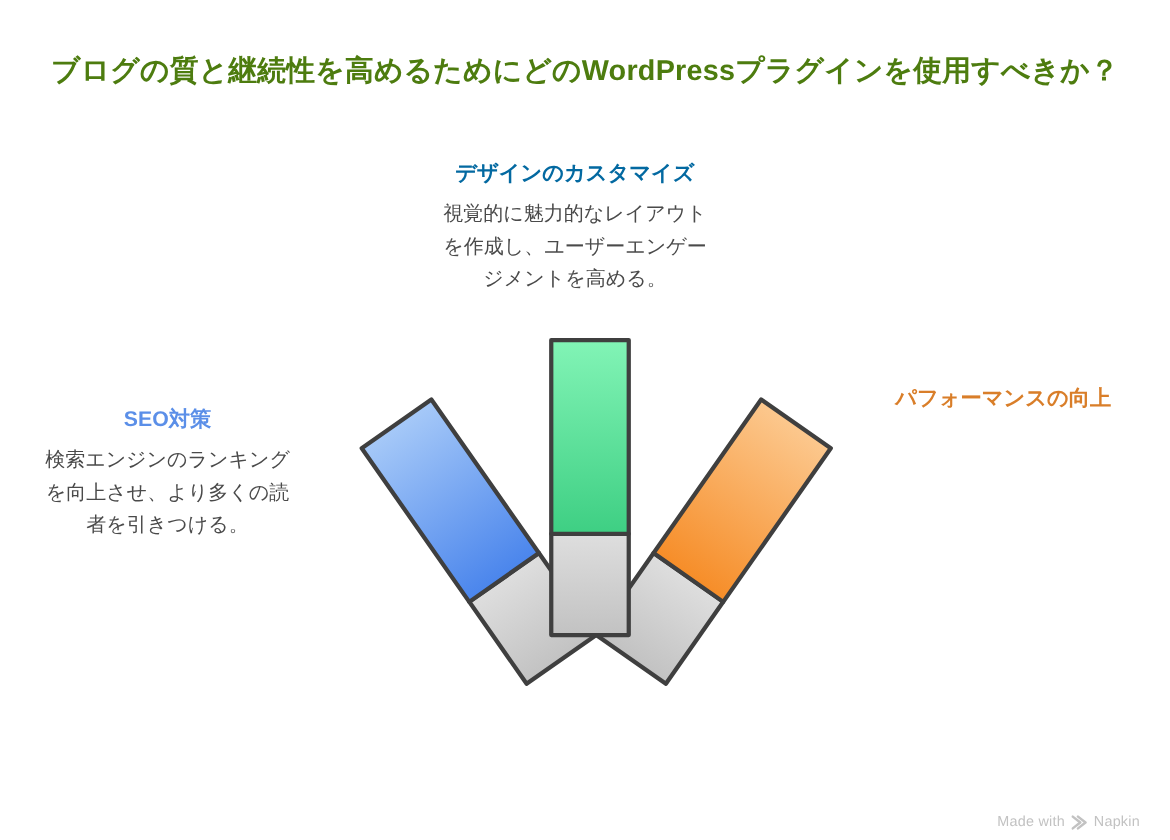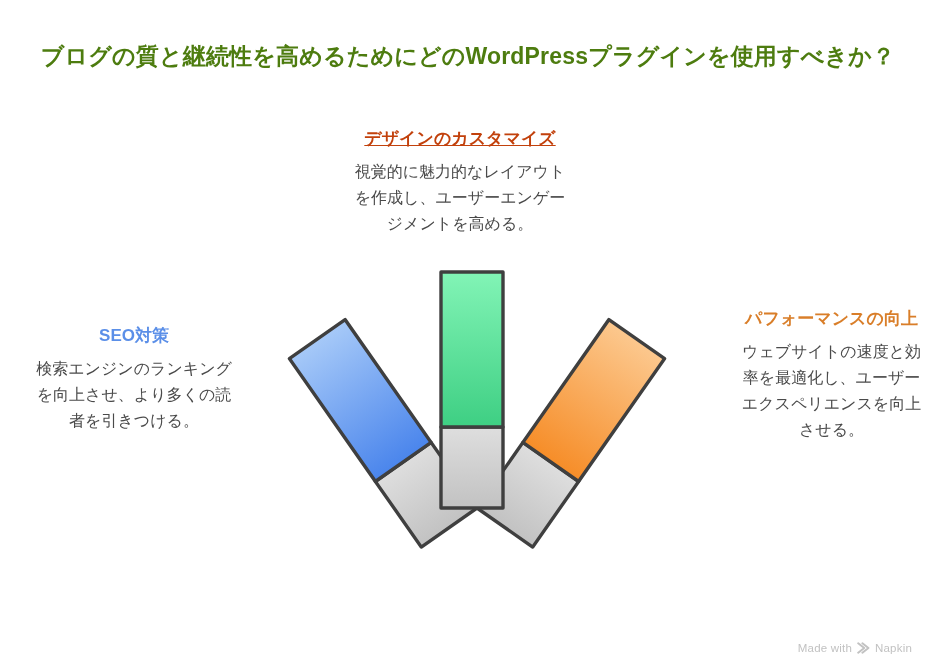--- a/index.html
+++ b/index.html
@@ -53,45 +53,45 @@
     color: #4a4a4a;
   }
 
   
   #block-design {
     left: 353px;
     top: 128px;
     width: 214px;
     text-align: center;
   }
-  #block-design .heading { color: #c2410c; text-decoration: underline; }
+  #block-design .heading { color: #0369a1; }
 
   
   #block-seo {
     left: 36px;
     top: 325px;
     width: 196px;
     text-align: center;
   }
   #block-seo .heading { color: #5b8fe8; text-align: center; }
 
   
   #block-performance {
-    left: 740px;
+    left: 706px;
     top: 308px;
     width: 183px;
-    text-align: center;
+    text-align: right;
   }
   #block-performance .heading { color: #d97e29; }
 
   
   #watermark {
     position: absolute;
     right: 24px;
-    bottom: 18px;
+    bottom: 8px;
     display: flex;
     align-items: center;
     gap: 5px;
     font-size: 11.5px;
     color: #c2c2c2;
     letter-spacing: .2px;
   }
   #watermark svg { display: block; }
 </style>
 </head>
@@ -144,21 +144,20 @@
   <div class="desc">視覚的に魅力的なレイアウトを作成し、ユーザーエンゲージメントを高める。</div>
 </div>
 
 <div class="block" id="block-seo">
   <div class="heading">SEO対策</div>
   <div class="desc">検索エンジンのランキングを向上させ、より多くの読者を引きつける。</div>
 </div>
 
 <div class="block" id="block-performance">
   <div class="heading">パフォーマンスの向上</div>
-  <div class="desc">ウェブサイトの速度と効率を最適化し、ユーザーエクスペリエンスを向上させる。</div>
 </div>
 
 <div id="watermark">
   <span>Made with</span>
   <span>
     <svg width="13" height="12" viewBox="0 0 13 12" aria-hidden="true">
       <path d="M1.2 1.3 L7.2 6 L1.2 10.7" fill="none" stroke="#c2c2c2" stroke-width="2" stroke-linecap="round" stroke-linejoin="round"></path>
       <path d="M5.4 1.3 L11.4 6 L5.4 10.7" fill="none" stroke="#c2c2c2" stroke-width="2" stroke-linecap="round" stroke-linejoin="round"></path>
     </svg>
   </span>

